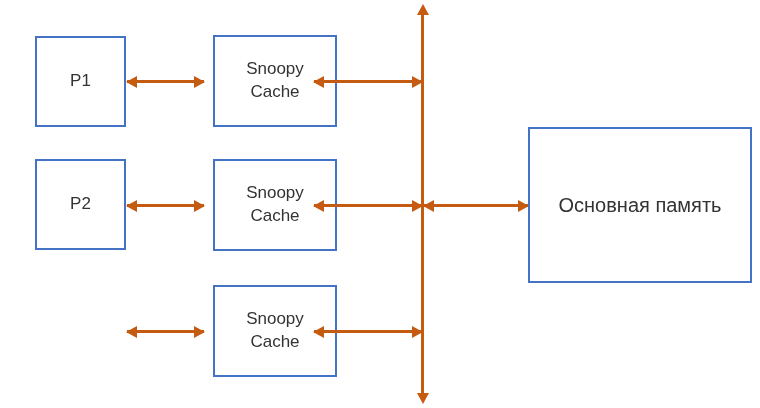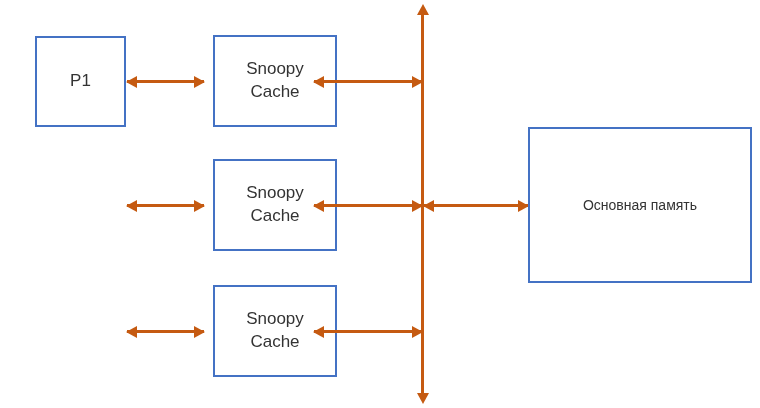--- a/index.html
+++ b/index.html
@@ -35,21 +35,21 @@
   .proc.r1 { top: 36px; }
   .proc.r2 { top: 159px; }
   .proc.r3 { top: 285px; }
   .cache { left: 213px; width: 124px; height: 92px; }
   .cache.r1 { top: 35px; }
   .cache.r2 { top: 159px; }
   .cache.r3 { top: 285px; }
   .cache .label { width: 72px; }
   .memory {
     left: 528px; top: 127px; width: 224px; height: 156px;
-    font-size: 14px;
+    font-size: 20px;
   }
   
   .h-arrow {
     position: absolute;
     height: 3px;
     background: var(--arrow);
   }
   .h-arrow::before, .h-arrow::after {
     content: "";
     position: absolute;
@@ -91,20 +91,23 @@
 
   <div class="box proc r1">
     <span class="label">P1</span>
   </div>
   <div class="h-arrow pc r1"></div>
   <div class="box cache r1">
     <span class="label">Snoopy Cache</span>
   </div>
   <div class="h-arrow cb r1"></div>
 
+  <div class="box proc r2">
+    <span class="label">P2</span>
+  </div>
   <div class="h-arrow pc r2"></div>
   <div class="box cache r2">
     <span class="label">Snoopy Cache</span>
   </div>
   <div class="h-arrow cb r2"></div>
 
   <div class="h-arrow pc r3"></div>
   <div class="box cache r3">
     <span class="label">Snoopy Cache</span>
   </div>

